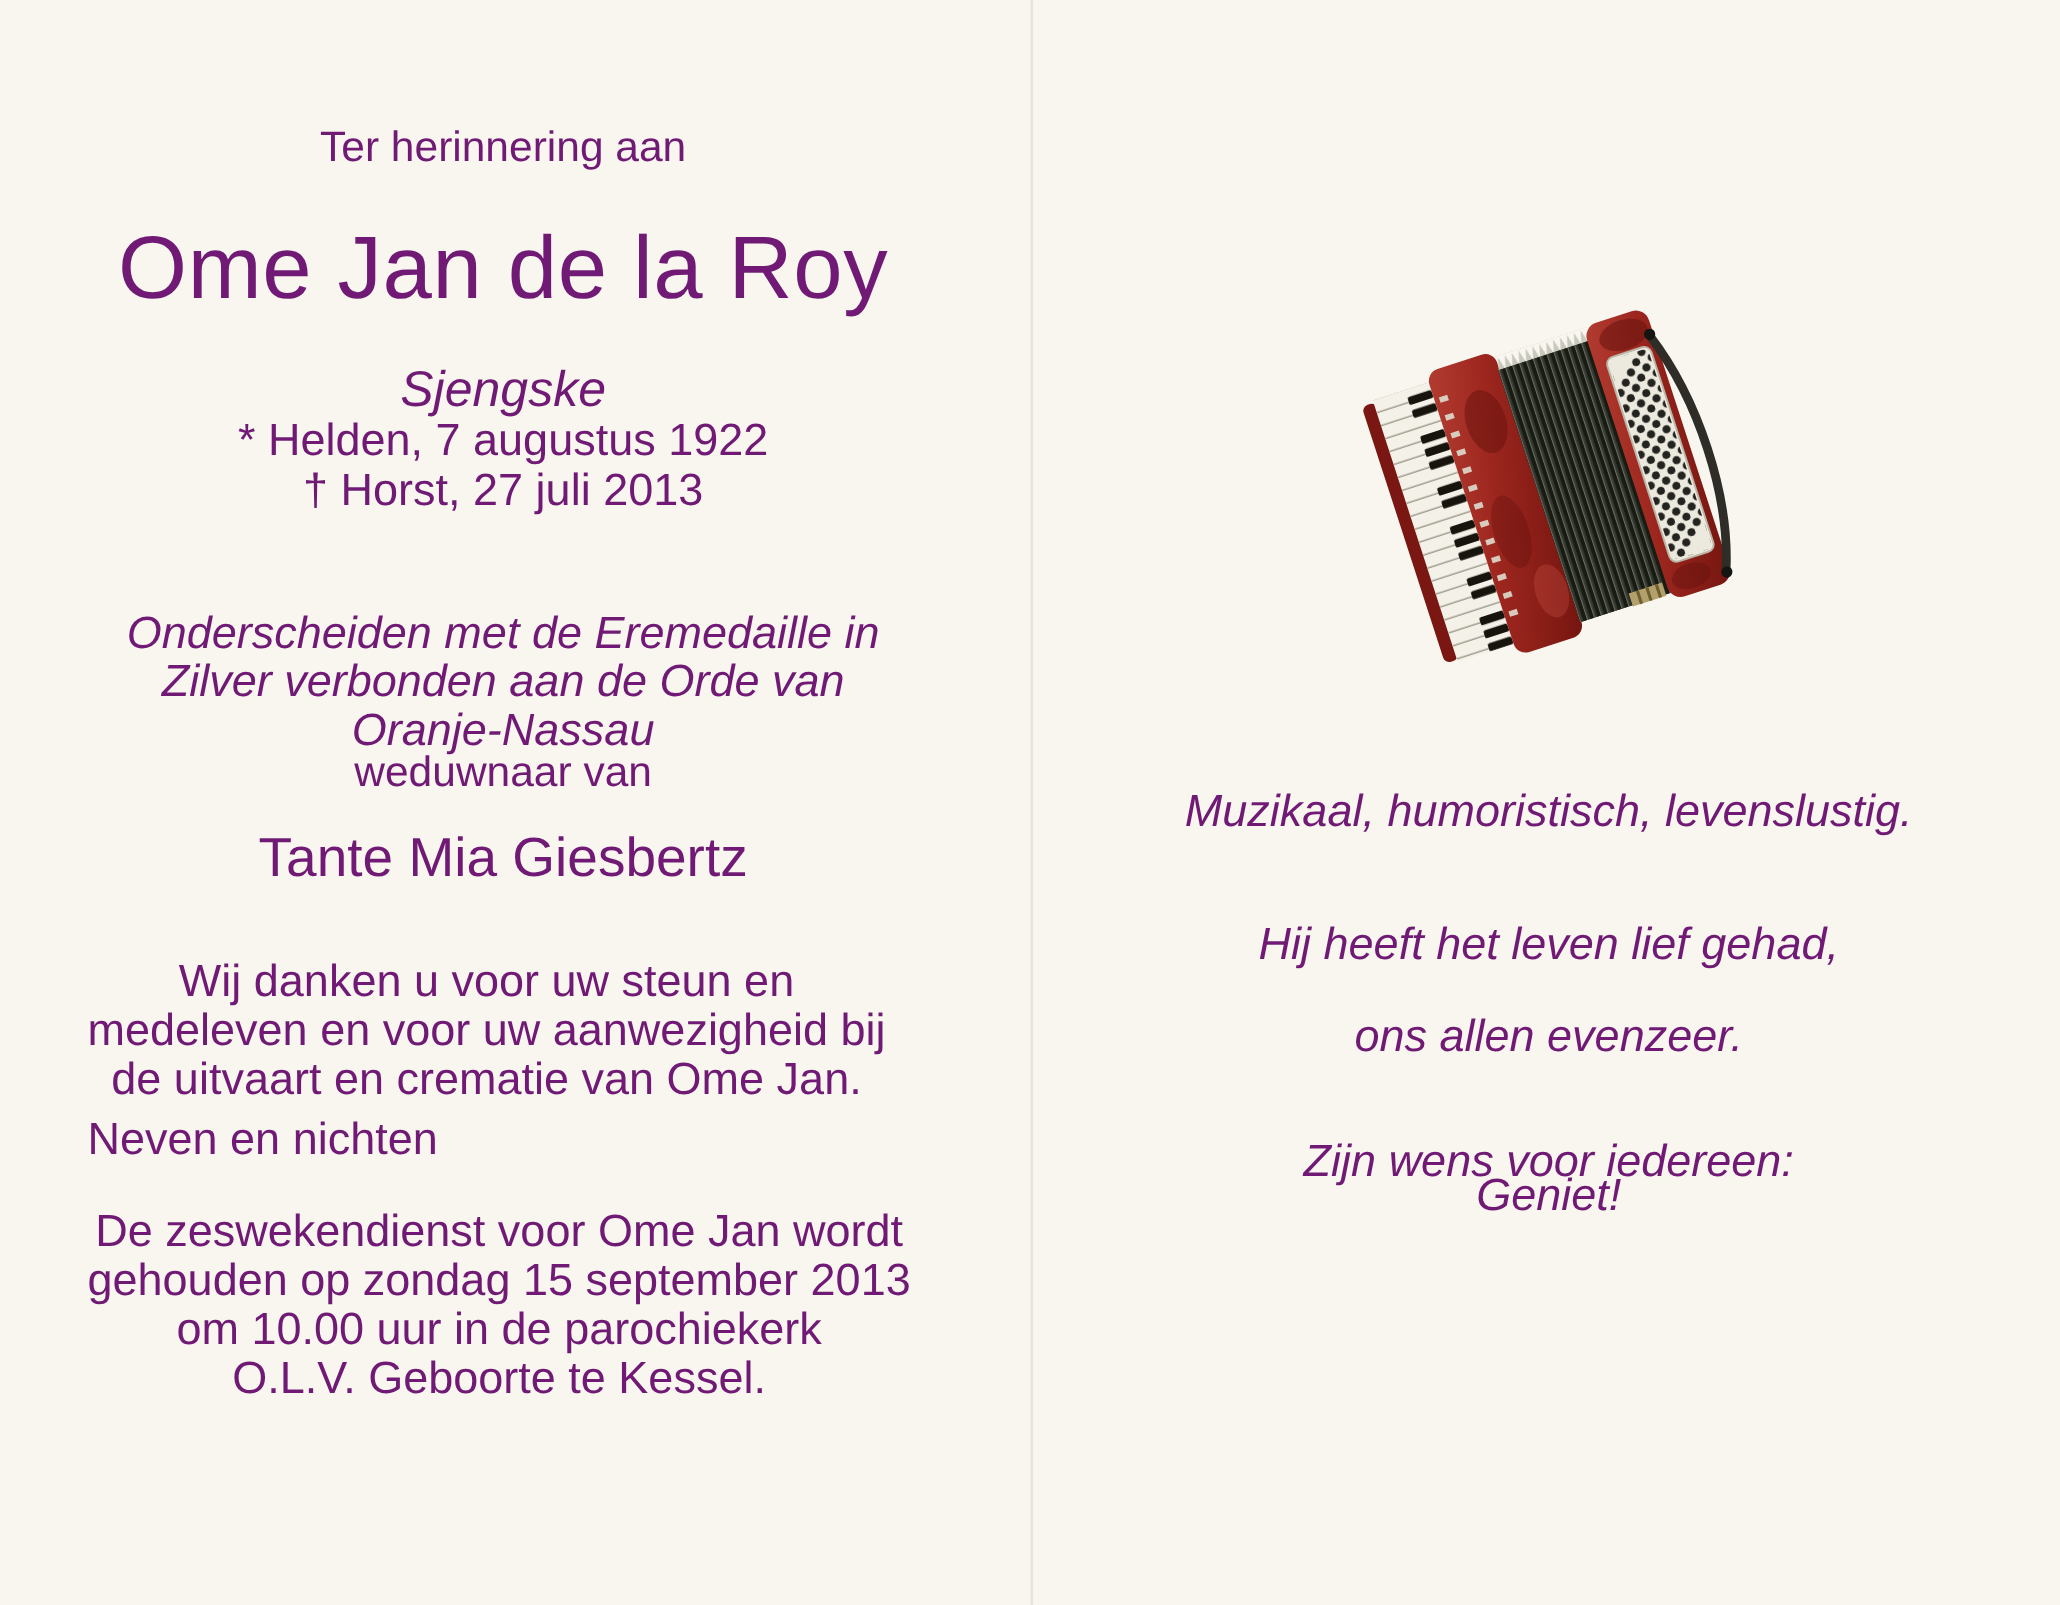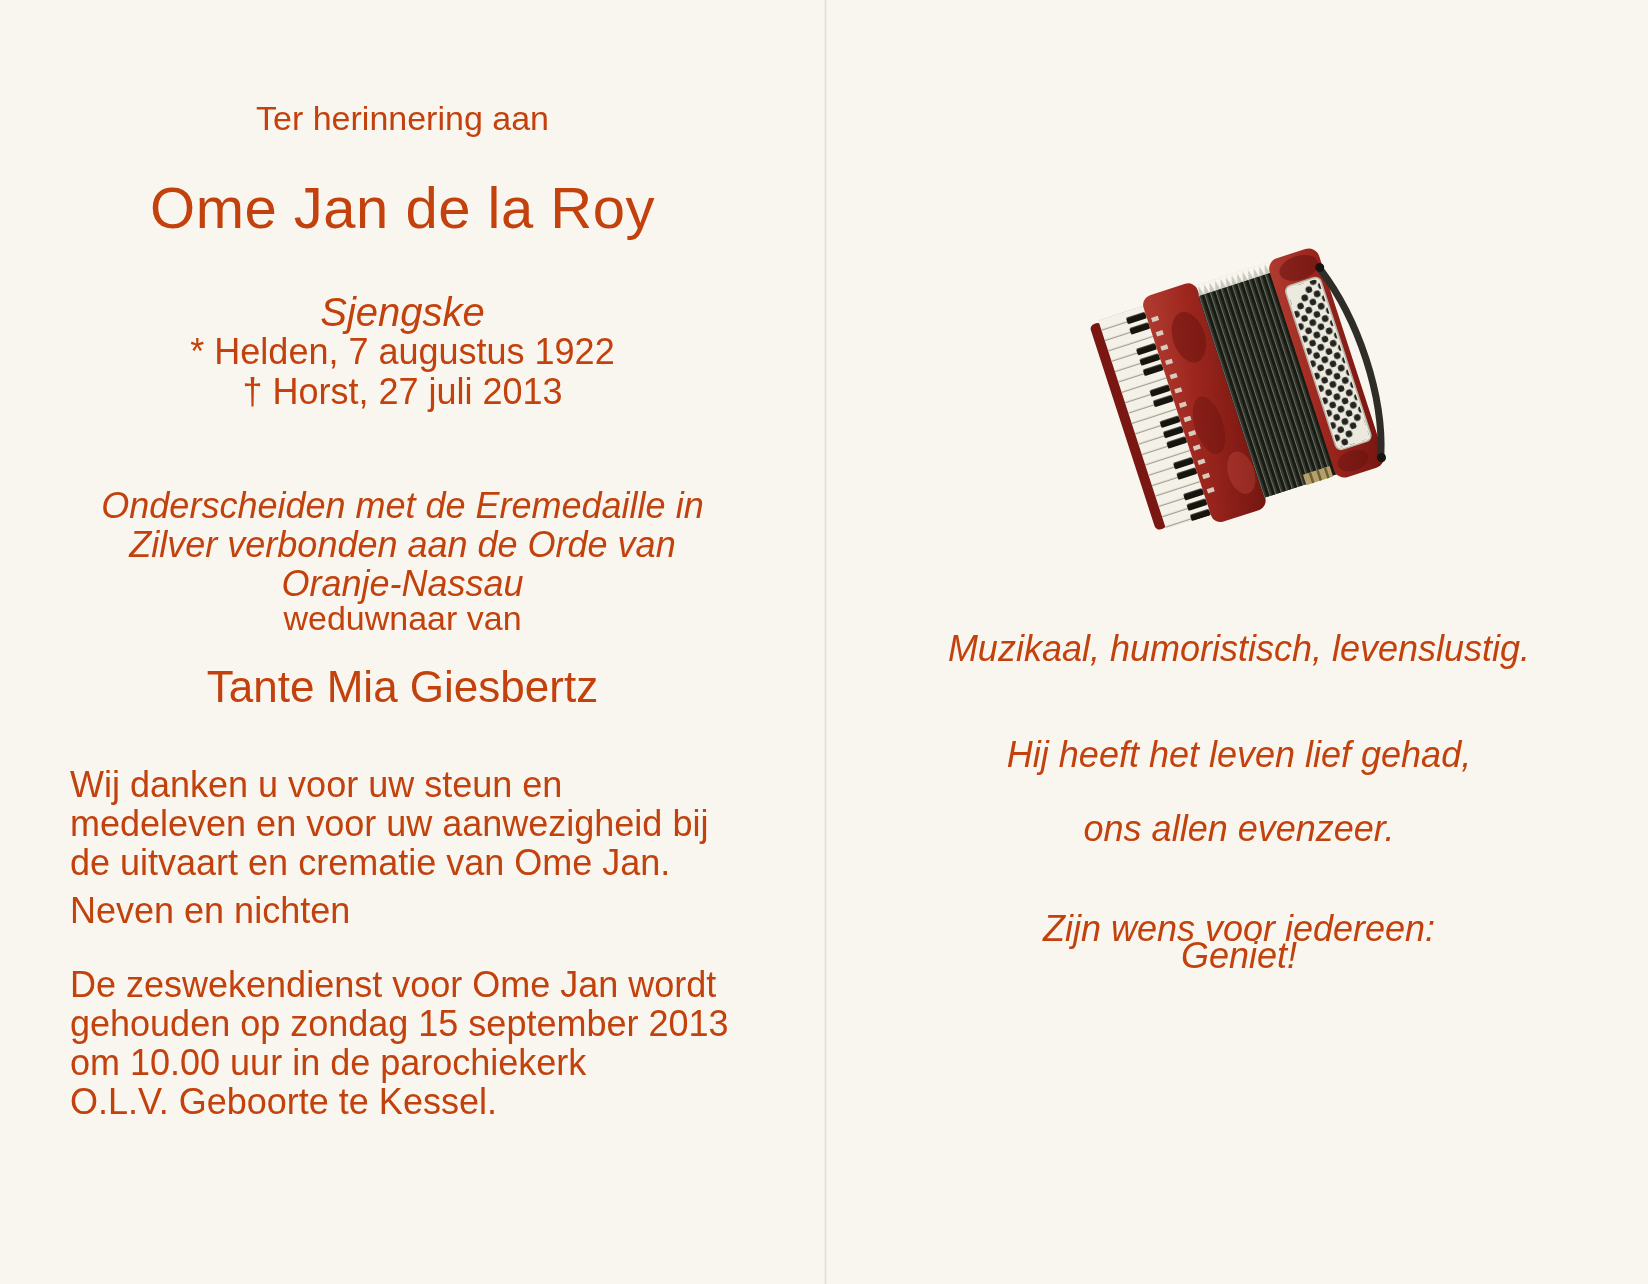--- a/index.html
+++ b/index.html
@@ -5,38 +5,38 @@
   html,body{margin:0;padding:0;}
   body{
     width:1648px;height:1284px;
     background:#e9e7e0;
     font-family:"Liberation Sans", sans-serif;
     -webkit-font-smoothing:antialiased;
   }
   .card{
     position:relative;width:1648px;height:1284px;overflow:hidden;
     background:#f8f6ee;
-    color:#c2410c;
+    color:#701a75;
   }
   
   .fold{
     position:absolute;top:0;bottom:0;left:824px;width:3px;
     background:linear-gradient(90deg, rgba(140,135,118,0) 0%, rgba(140,135,118,.22) 50%, rgba(140,135,118,0) 100%);
   }
   .abs{position:absolute;white-space:nowrap;}
   .c{left:70px;width:665px;text-align:center;}
   .i{font-style:italic;margin-top:36px;}
   .intro   {top:99px;  font-size:34px;}
-  .name    {top:174px; font-size:58px; letter-spacing:.5px; font-weight:400; margin:0;}
+  .name    {top:174px; font-size:71px; letter-spacing:.5px; font-weight:400; margin:0;}
   .nick    {top:254px; font-size:40px;}
   .dates   {top:332px; font-size:36px; line-height:39.5px;}
   .honors  {top:450px; font-size:36px; line-height:39px;}
   .widower {top:599px; font-size:34px;}
   .spouse  {top:662px; font-size:44px;}
-  .body-block{left:70px;text-align:left;font-size:36px;line-height:39px;}
+  .body-block{left:70px;text-align:center;font-size:36px;line-height:39px;}
   .thanks  {top:765px;}
   .signed  {top:891px;}
   .service {top:965px;}
   .quote{left:830px;width:818px;text-align:center;font-style:italic;font-size:36px;}
   .q1{top:628px;}
   .q2{top:734px;}
   .q3{top:808px;}
   .q4{top:908px;}
   .q5{top:935px;}
   .accordion{

